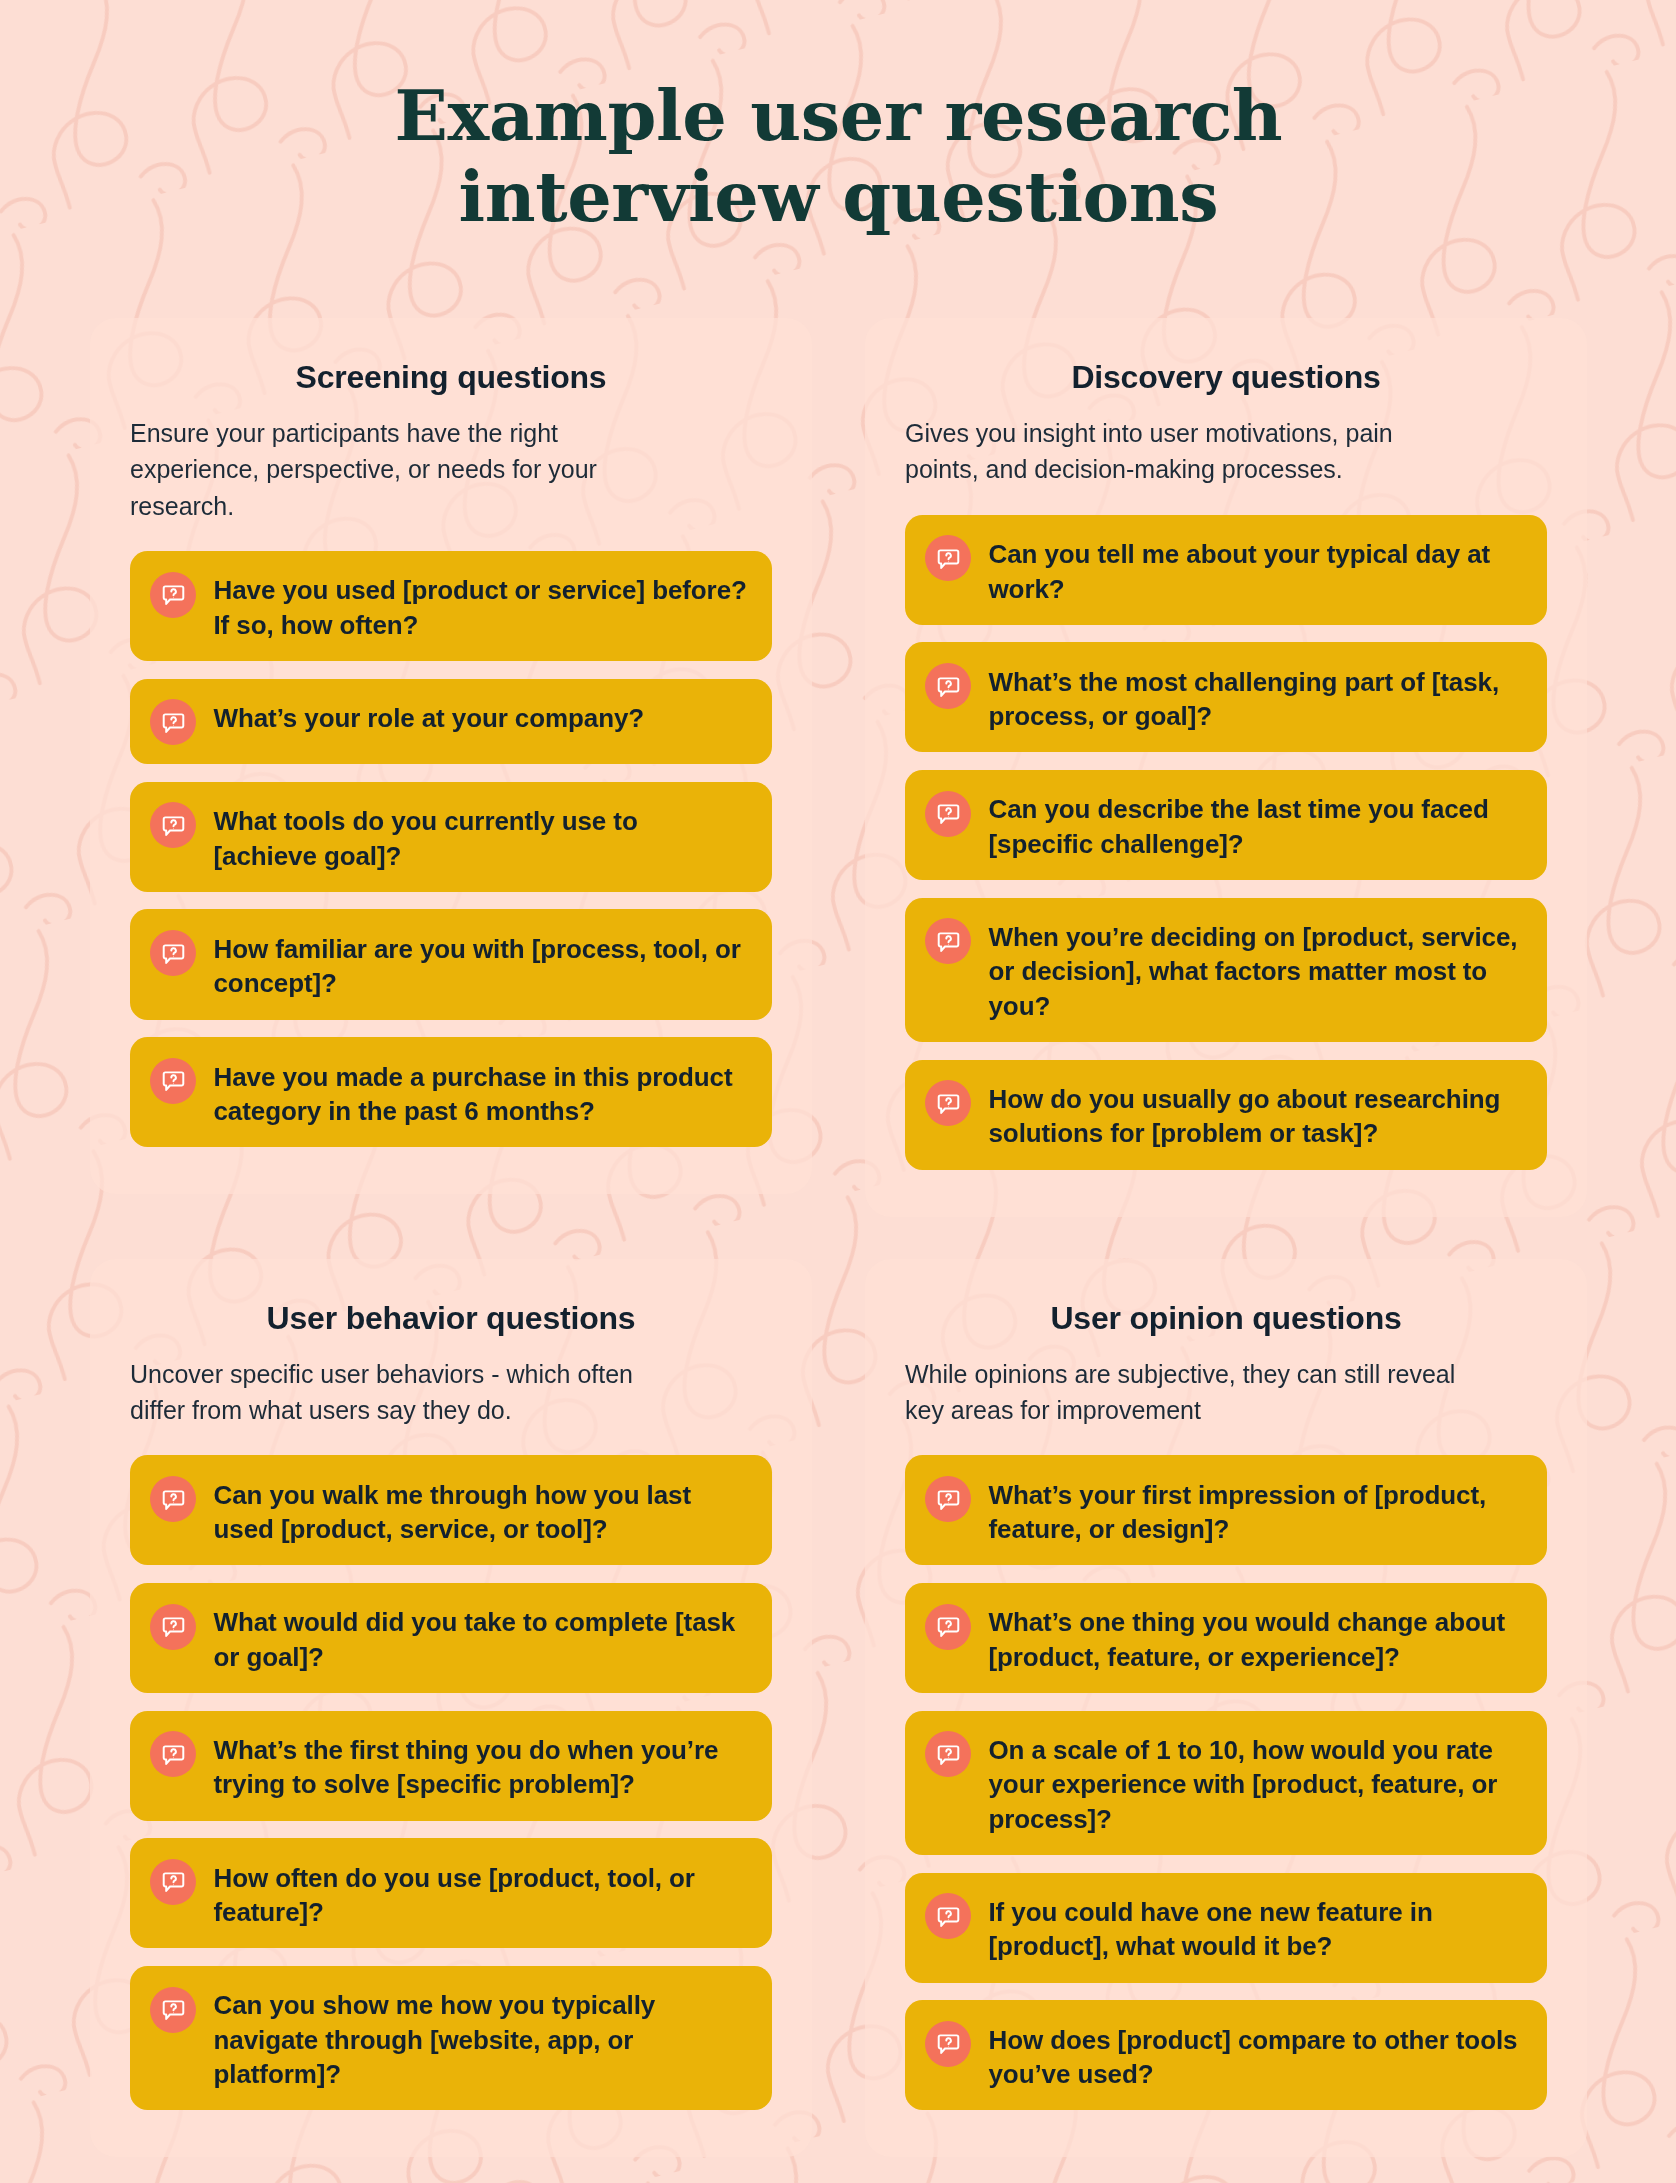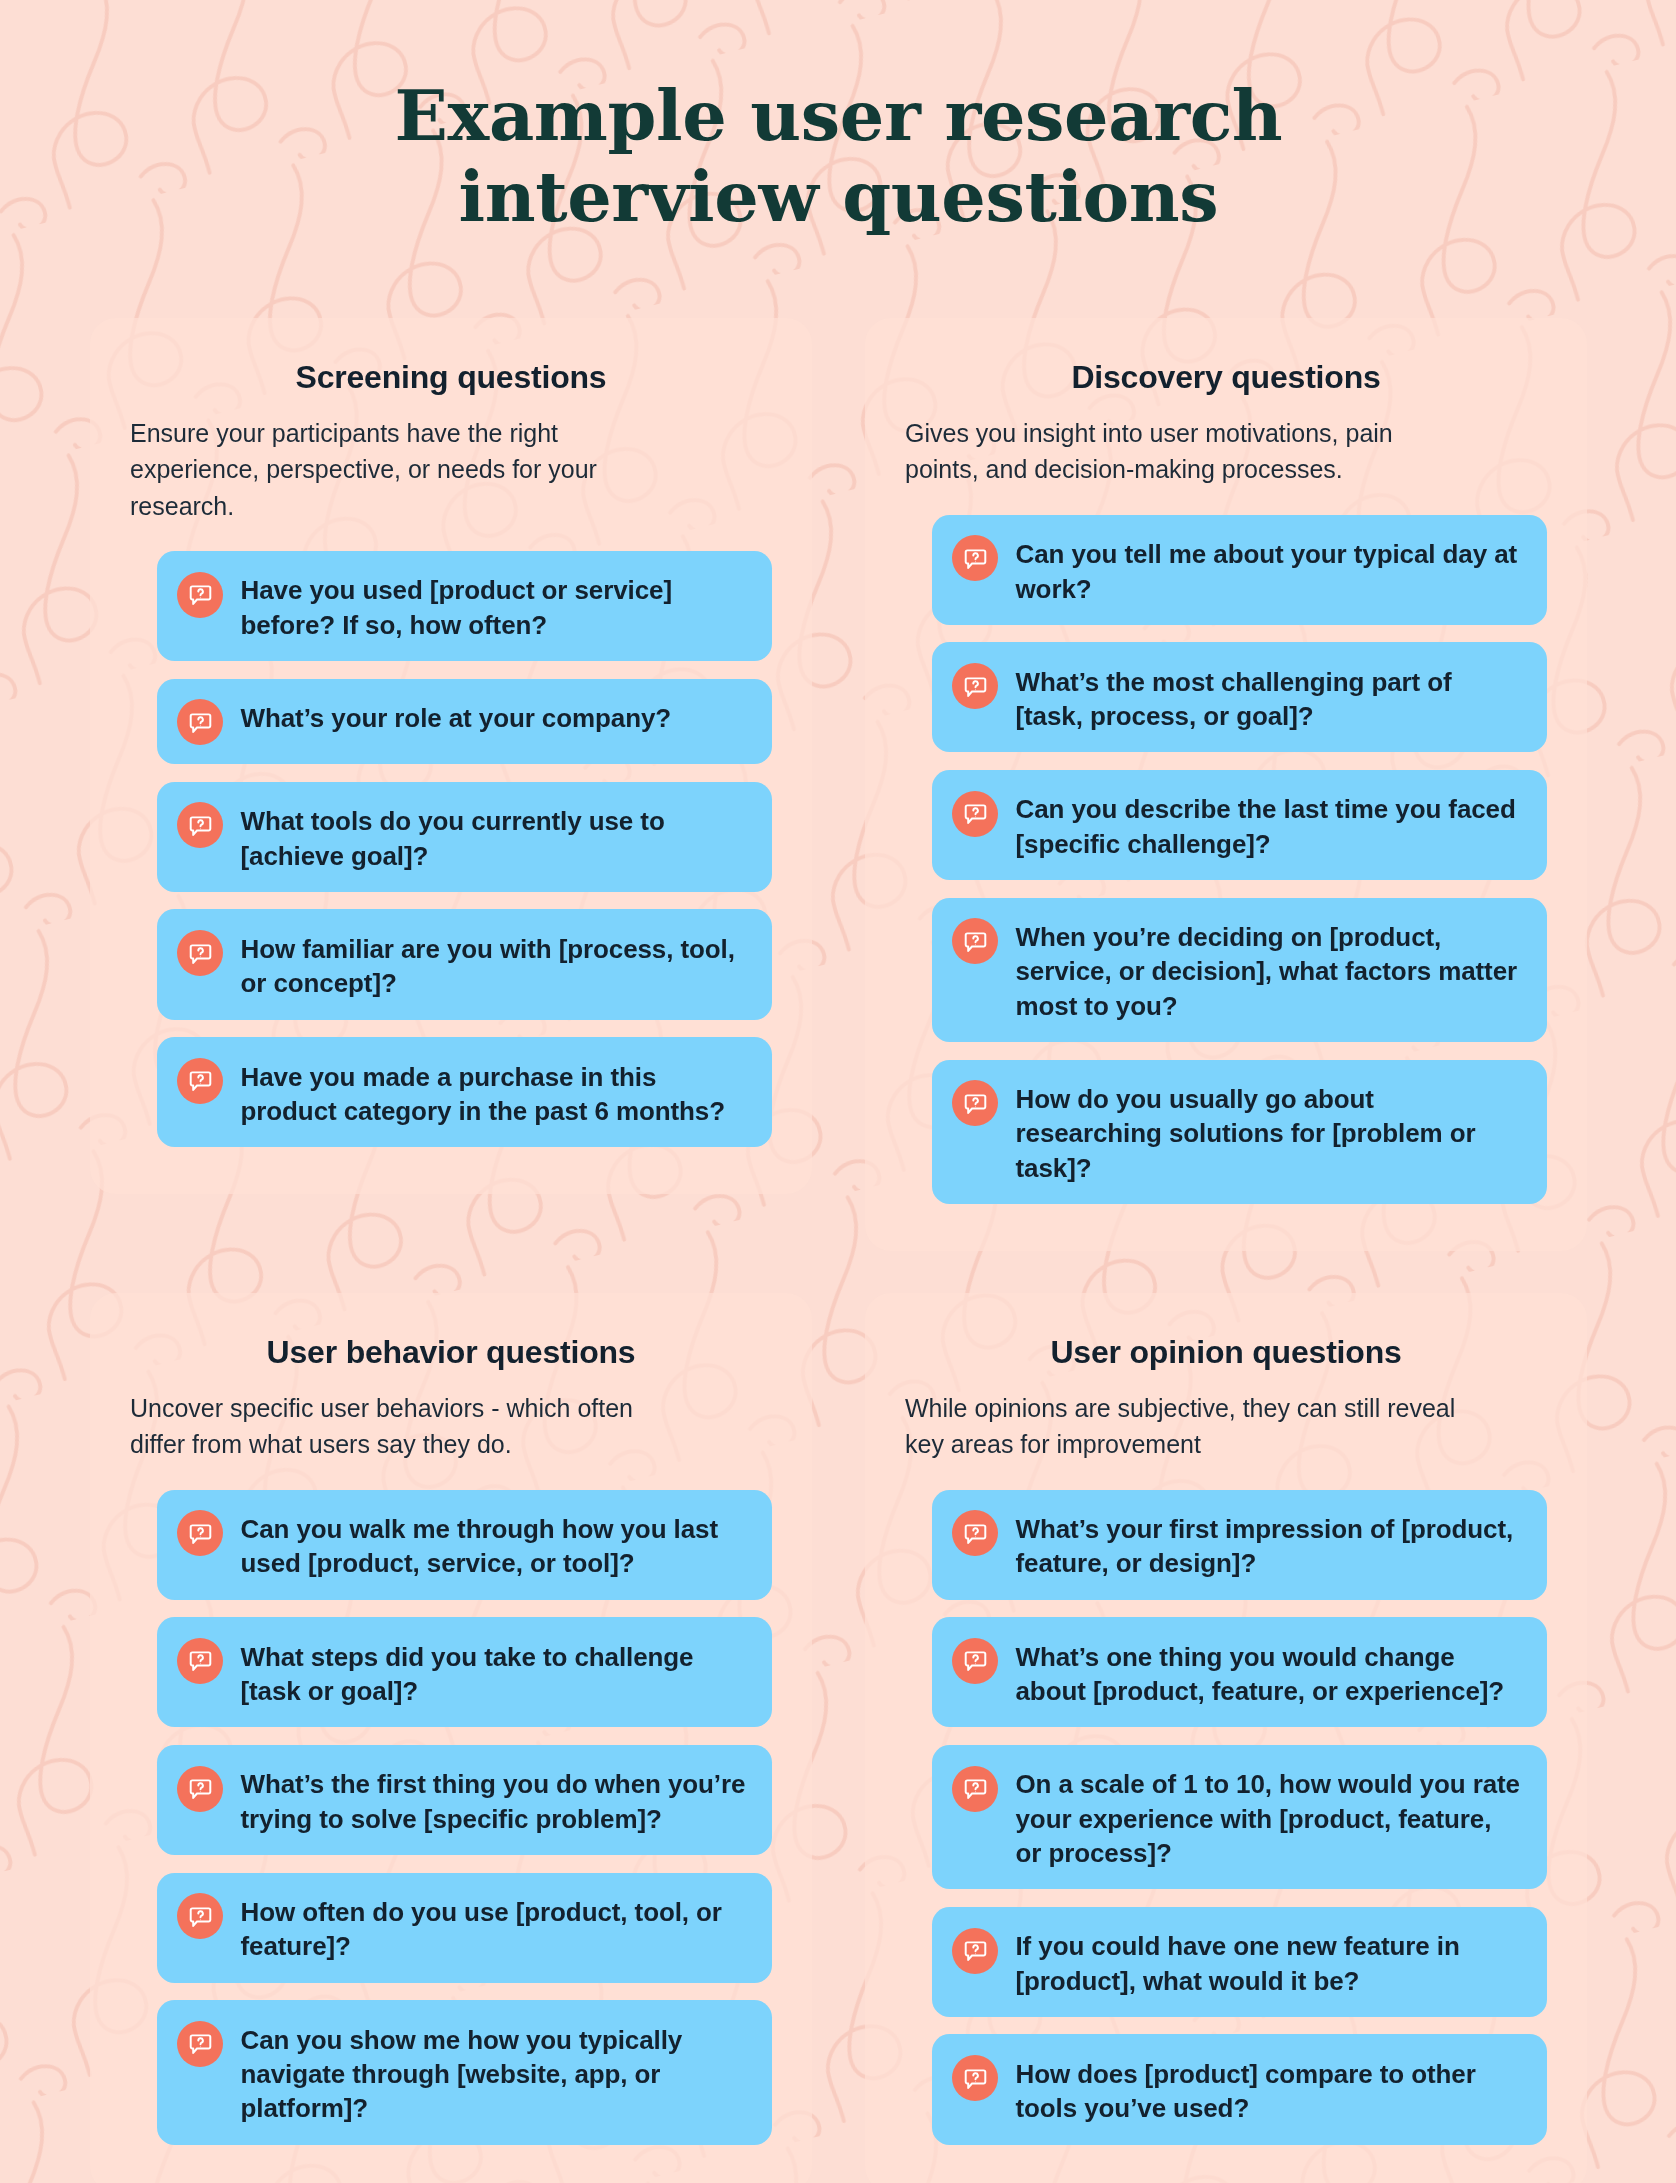--- a/index.html
+++ b/index.html
@@ -83,28 +83,27 @@
     max-width: 563px;
   }
 
   .q-list {
     display: flex;
     flex-direction: column;
     gap: 17.5px;
   }
 
   .q-card {
-    background: #7dd3fc;
+    background: #eab308;
     border-radius: 17.5px;
     padding: 19px 24.5px 19px 20px;
     display: flex;
     align-items: flex-start;
     gap: 17.5px;
     box-sizing: border-box;
-    margin-left: 27px;
   }
 
   .q-icon {
     flex: 0 0 auto;
     width: 46px;
     height: 46px;
     border-radius: 50%;
     background: #F4725B;
     display: flex;
     align-items: center;
@@ -302,21 +301,21 @@
         </div>
 
         <div class="q-card">
           <span class="q-icon">
             <svg viewBox="0 0 24 24" fill="none" stroke="#FFFFFF" stroke-width="1.9" stroke-linecap="round" stroke-linejoin="round">
               <path d="M4.2 4.2h15.6a1.6 1.6 0 0 1 1.6 1.6v9.4a1.6 1.6 0 0 1-1.6 1.6H8.6L5 21v-4.2H4.2a1.6 1.6 0 0 1-1.6-1.6V5.8A1.6 1.6 0 0 1 4.2 4.2z"></path>
               <path d="M9.9 9.1a2.2 2.2 0 1 1 3.1 2.1c-.6.3-1 .9-1 1.6"></path>
               <circle cx="12" cy="15.2" r="0.45" fill="#FFFFFF" stroke="none"></circle>
             </svg>
           </span>
-          <span class="q-text">What steps did you take to challenge [task or goal]?</span>
+          <span class="q-text">What would did you take to complete [task or goal]?</span>
         </div>
 
         <div class="q-card">
           <span class="q-icon">
             <svg viewBox="0 0 24 24" fill="none" stroke="#FFFFFF" stroke-width="1.9" stroke-linecap="round" stroke-linejoin="round">
               <path d="M4.2 4.2h15.6a1.6 1.6 0 0 1 1.6 1.6v9.4a1.6 1.6 0 0 1-1.6 1.6H8.6L5 21v-4.2H4.2a1.6 1.6 0 0 1-1.6-1.6V5.8A1.6 1.6 0 0 1 4.2 4.2z"></path>
               <path d="M9.9 9.1a2.2 2.2 0 1 1 3.1 2.1c-.6.3-1 .9-1 1.6"></path>
               <circle cx="12" cy="15.2" r="0.45" fill="#FFFFFF" stroke="none"></circle>
             </svg>
           </span>

